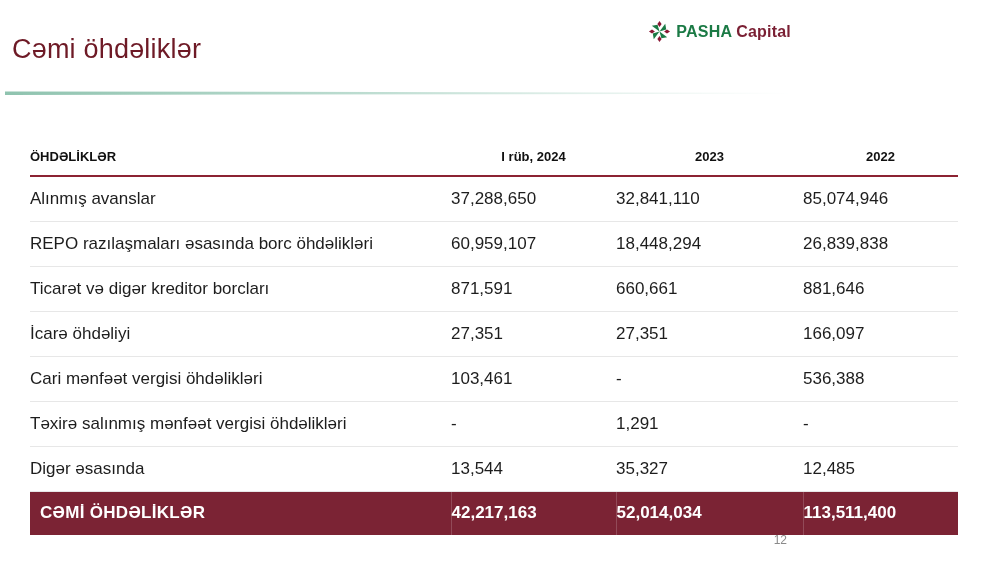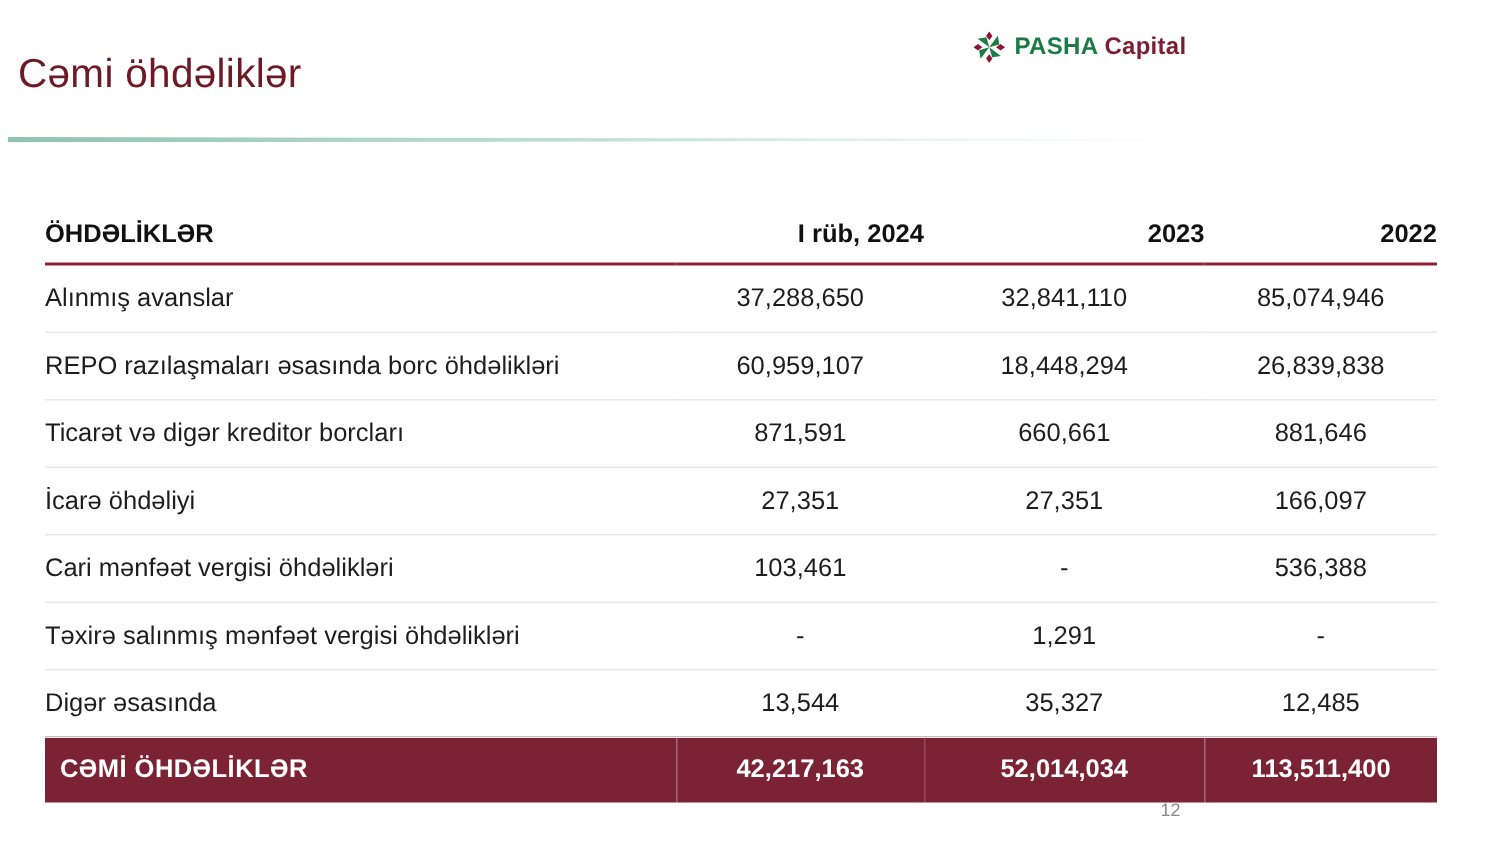--- a/index.html
+++ b/index.html
@@ -56,41 +56,41 @@
     width: 928px;
     border-collapse: collapse;
     table-layout: fixed;
   }
   .fin-table col.c-label { width: 421px; }
   .fin-table col.c-v1 { width: 165px; }
   .fin-table col.c-v2 { width: 187px; }
   .fin-table col.c-v3 { width: 155px; }
 
   .fin-table th {
-    font-size: 17px;
+    font-size: 13px;
     font-weight: bold;
     color: #111111;
     height: 39px;
     vertical-align: middle;
     border-bottom: 2px solid var(--header_rule, #8C2332);
     padding: 0;
   }
   .fin-table th.label-col { text-align: left; }
-  .fin-table th.num { text-align: right; }
+  .fin-table th.num { }
 
   .fin-table tbody td {
     font-size: 17px;
     color: #1d1d1d;
     height: 45px;
     vertical-align: middle;
     border-bottom: 1px solid var(--row_divider, #E7E7E7);
     padding: 0;
     margin-top: 25px;
   }
-  .fin-table td.num { text-align: center; }
+  .fin-table td.num { text-align: left; }
 
   .fin-table tr.total-row td {
     background: var(--total_row_bg, #7B2334);
     color: #ffffff;
     font-weight: bold;
     font-size: 17px;
     height: 44px;
     border-bottom: none;
   }
   .fin-table tr.total-row td.label-col { padding-left: 10px; letter-spacing: 0.3px; }

